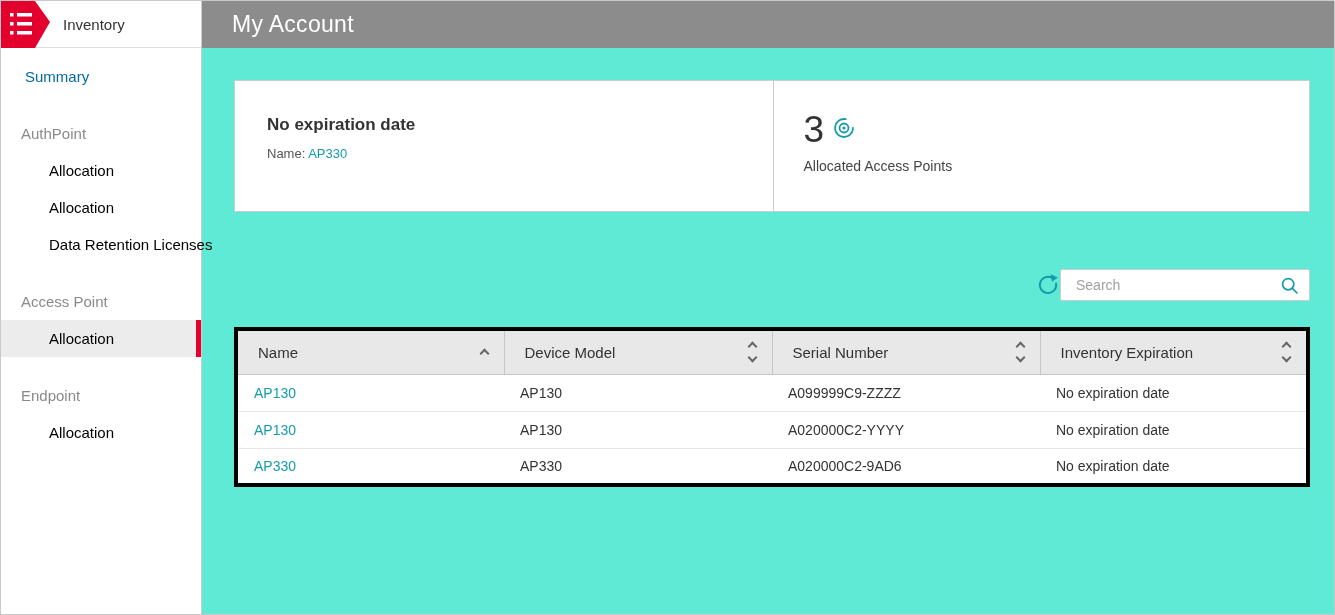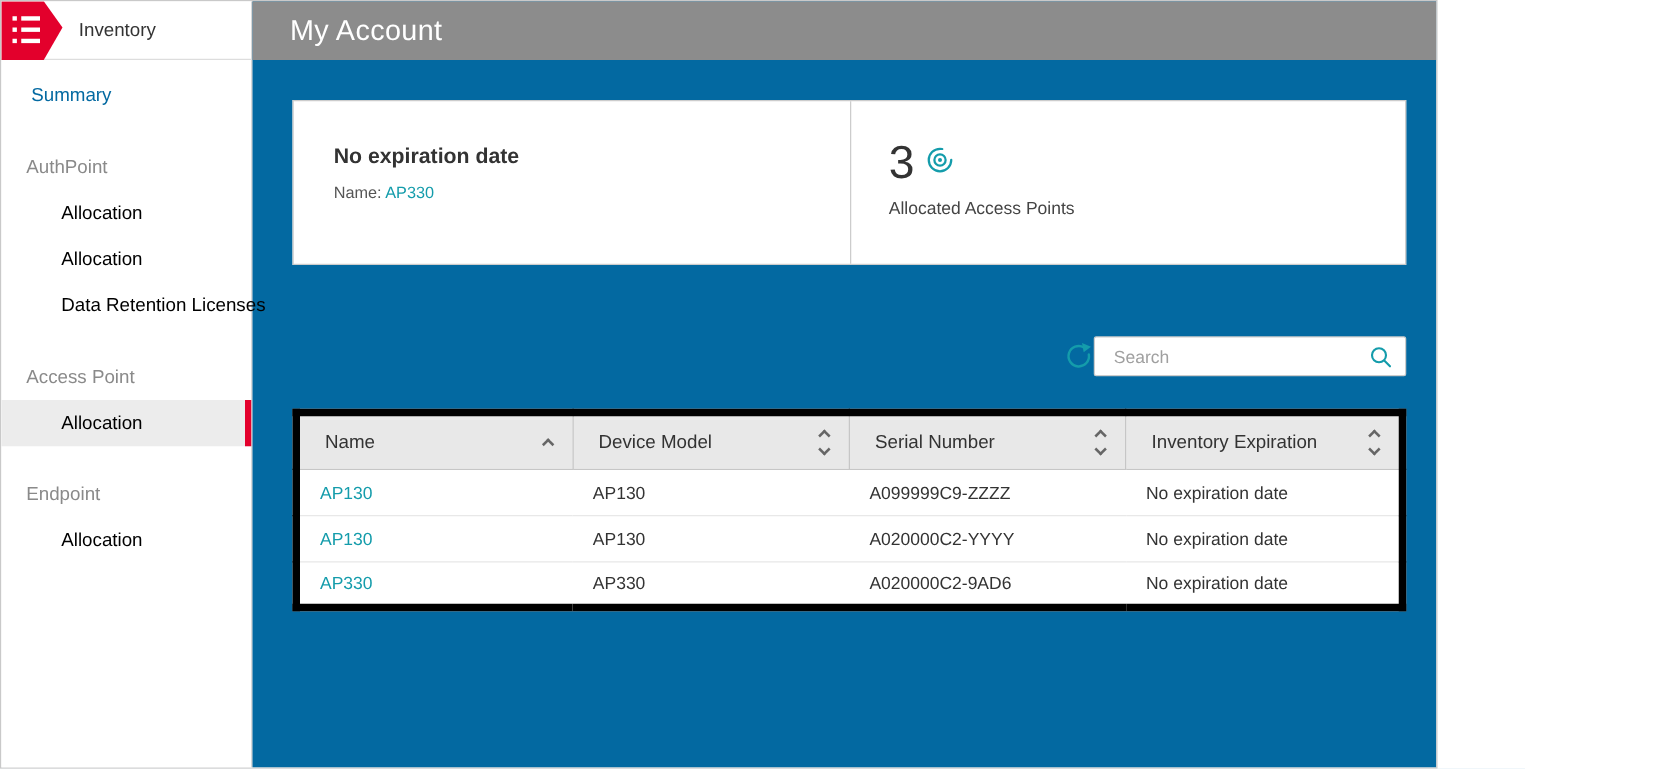--- a/index.html
+++ b/index.html
@@ -1,20 +1,20 @@
 <!DOCTYPE html>
 <html><head>
 <meta charset="utf-8">
 <style>
   * { box-sizing: border-box; }
   html, body { margin: 0; padding: 0; background: #fff; }
   body { font-family: "Liberation Sans", sans-serif; }
 
   .screen {
-    width: 1150px; height: 615px;
+    width: 1335px; height: 615px;
     border: 1px solid #c9c9c9;
     display: flex;
     overflow: hidden;
     background: #f7f7f7;
   }
 
   
   .sidebar {
     width: 201px; min-width: 201px;
     background: #fff;
@@ -37,21 +37,21 @@
   .nav-item { padding-left: 24px; color: #0369a1; cursor: pointer; }
   .nav-section { padding-left: 20px; color: #8a8a8a; margin-top: 20px; }
   .nav-subitem { padding-left: 48px; color: #000000; cursor: pointer; position: relative; }
   .nav-subitem.selected { background: #ececec; }
   .nav-subitem.selected::after {
     content: ""; position: absolute; right: 0; top: 0; bottom: 0;
     width: 5px; background: #e3002c;
   }
 
   
-  .main { flex: 1; display: flex; flex-direction: column; background: #0369a1; }
+  .main { flex: 1; display: flex; flex-direction: column; background: #5eead4; }
   .topbar {
     height: 47px; min-height: 47px;
     background: #8c8c8c;
     display: flex; align-items: center;
     padding-left: 30px;
   }
   .page-title { margin: 0; color: #fff; font-size: 23px; font-weight: 400; letter-spacing: 0.3px; }
 
   .content { flex: 1; padding: 32px 24px 0 32px; }
 
@@ -104,21 +104,21 @@
     text-align: left; cursor: pointer;
   }
   .th-inner { display: flex; justify-content: space-between; align-items: center; }
   tbody td {
     height: 37px;
     padding: 0 16px;
     border-bottom: 1px solid #e8e8e8;
     font-size: 14px; color: #333;
     background: #fff;
   }
-  table { border: 6px solid #000000; }
+  table { border: 4px solid #000000; }
 
   
   .sort { display: inline-flex; flex-direction: column; align-items: center; gap: 4px; }
   .chev { width: 7px; height: 7px; border-right: 2px solid #666; border-bottom: 2px solid #666; }
   .chev.up { transform: rotate(-135deg); margin-top: 3px; }
   .chev.down { transform: rotate(45deg); margin-bottom: 3px; }
 </style>
 </head>
 <body>
 

